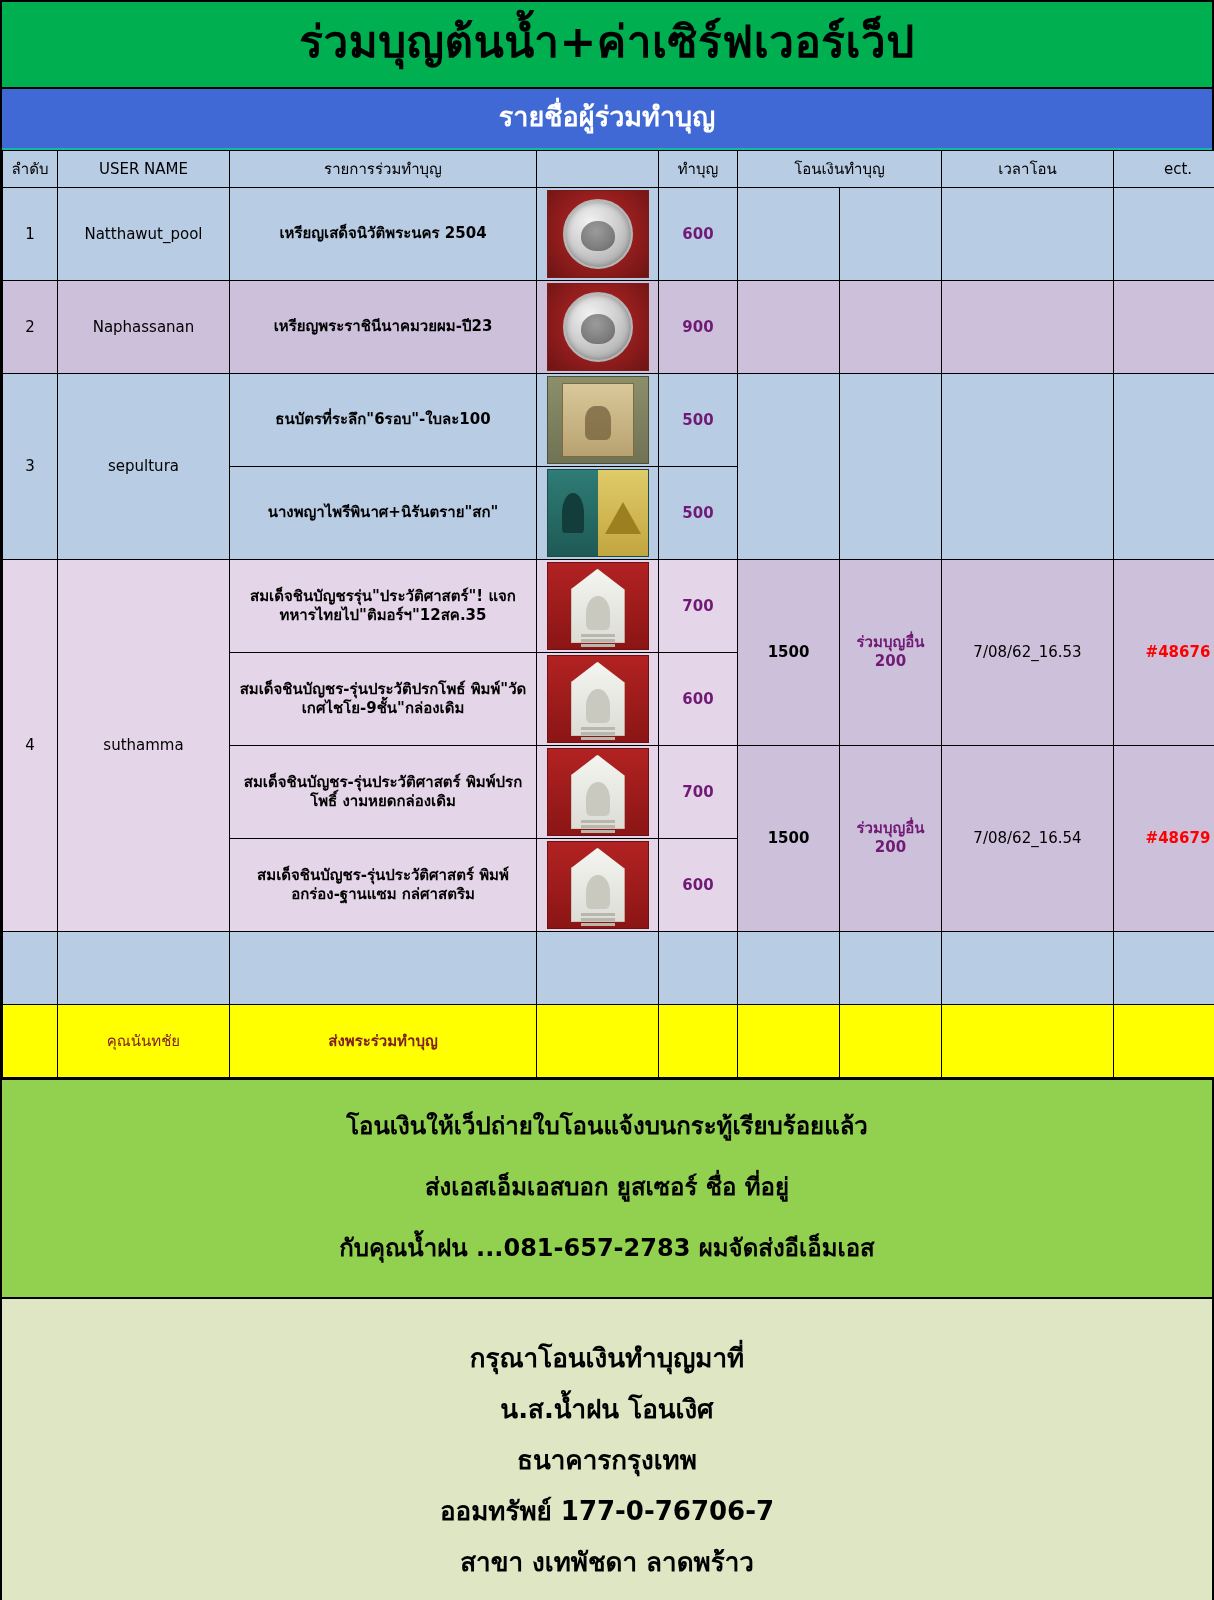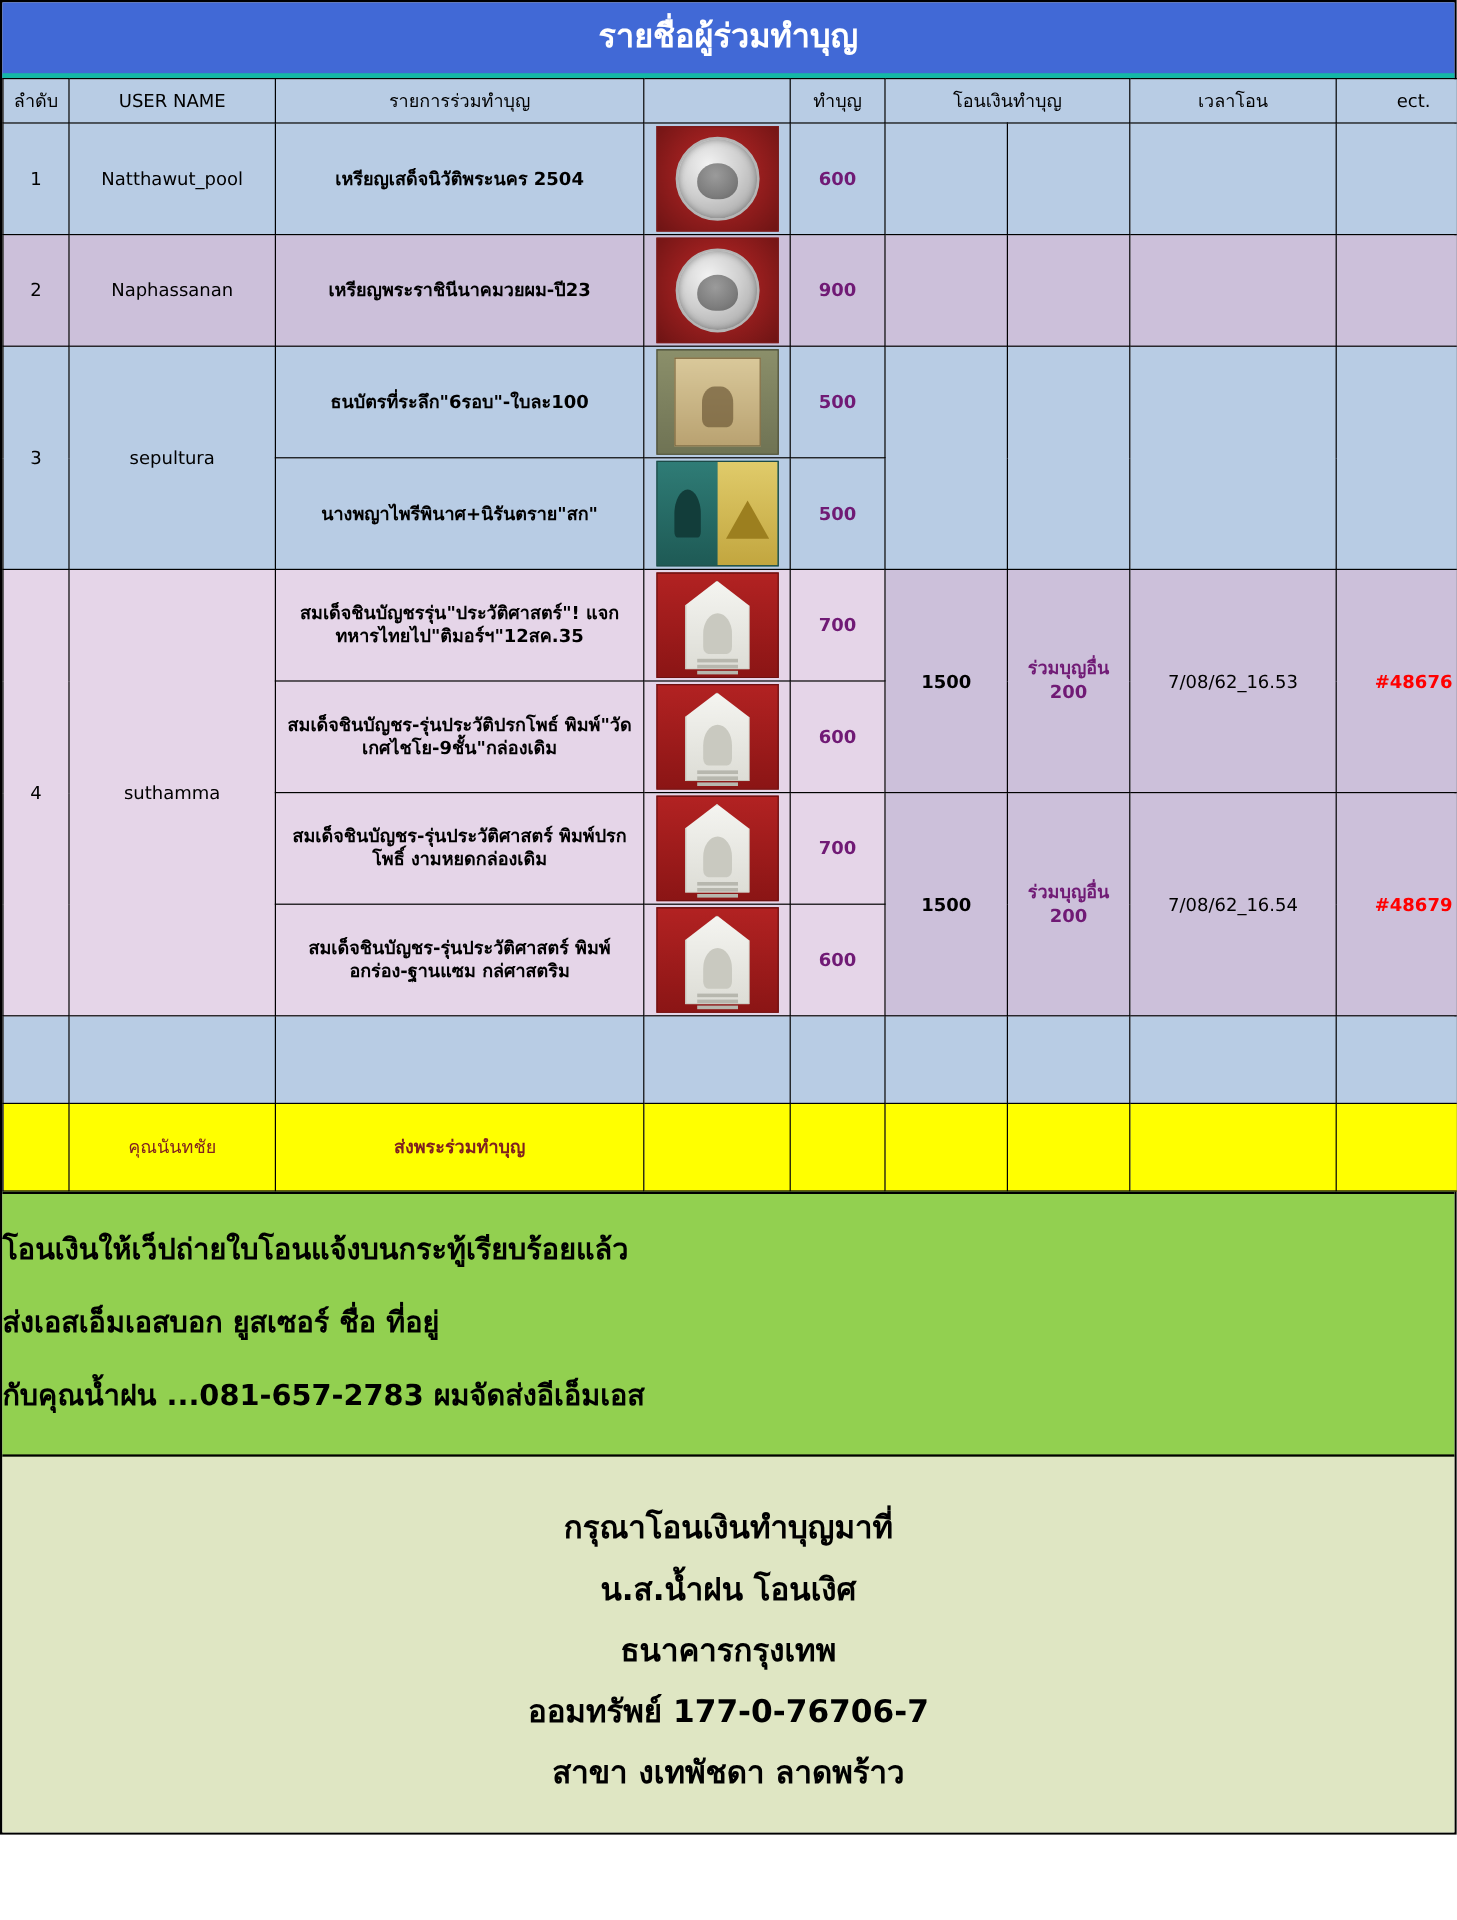--- a/index.html
+++ b/index.html
@@ -25,21 +25,21 @@
     padding: 14px 0 18px 0;
   }
   .banner-title {
     font-size: 44px;
     font-weight: bold;
     line-height: 1.2;
     letter-spacing: 0.5px;
   }
   .subbanner {
     background: #4169d6;
-    border-bottom: 4px solid #14b8a6;
+    border-bottom: 2px solid #14b8a6;
     text-align: center;
     padding: 6px 0 10px 0;
   }
   .subbanner-title {
     font-size: 27px;
     font-weight: bold;
     color: #ffffff;
   }
   table.main {
     border-collapse: collapse;
@@ -234,21 +234,21 @@
     width: 34px; height: 3px;
     background: #b7b7ae;
     box-shadow: 0 5px 0 #b7b7ae, 0 10px 0 #b7b7ae;
   }
 
   .green-note {
     background: #92d050;
     border-top: 2px solid #000;
     border-bottom: 2px solid #000;
     padding: 26px 0 30px 0;
-    text-align: left;
+    text-align: center;
   }
   .green-note p {
     margin: 0 0 22px 0;
     font-size: 24px;
     font-weight: bold;
   }
   .green-note p:last-child { margin-bottom: 0; }
 
   .bank-note {
     background: #dfe6c3;
@@ -260,20 +260,23 @@
     font-size: 26px;
     font-weight: bold;
   }
   .bank-note p:last-child { margin-bottom: 0; }
 </style>
 </head>
 <body>
 
 <div class="page">
 
+  <div class="banner">
+    <div class="banner-title">ร่วมบุญต้นน้ำ+ค่าเซิร์ฟเวอร์เว็ป</div>
+  </div>
 
   <div class="subbanner">
     <div class="subbanner-title">รายชื่อผู้ร่วมทำบุญ</div>
   </div>
 
   <table class="main">
     <thead>
       <tr>
         <th class="col-order">ลำดับ</th>
         <th class="col-user">USER NAME</th>

